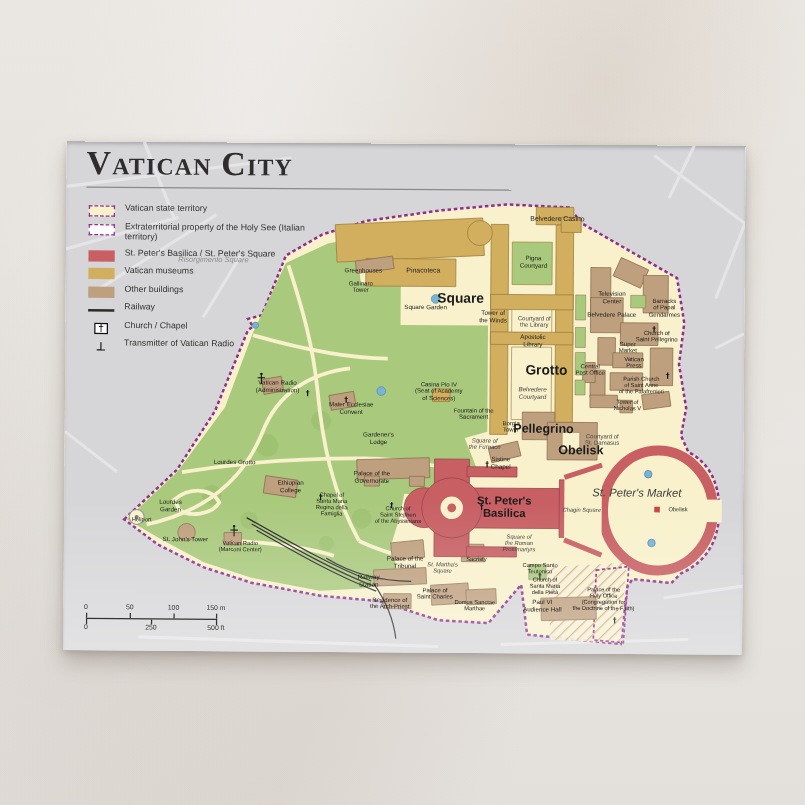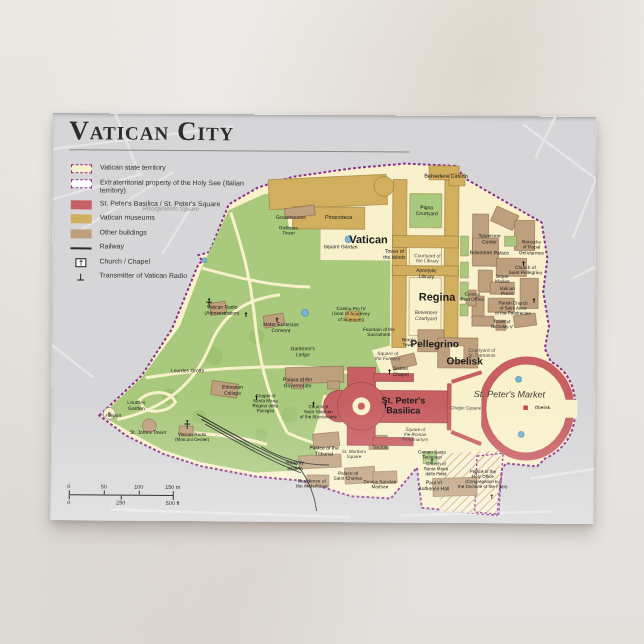--- a/index.html
+++ b/index.html
@@ -279,23 +279,23 @@
           </li>
 
           <li>
             <span class="legend-swatch swatch-transmitter"></span>
             <span class="legend-label">Transmitter of Vatican Radio</span>
           </li>
         </ul>
 
       <div class="labels">
 
-          <span class="map-label" style="left: 316px; top: 124px; font-size: 11px; font-weight: bold;">Vatican</span>
-
-          <span class="map-label" style="left: 385px; top: 181px; font-size: 11px; font-weight: bold;">Regina</span>
+          <span class="map-label" style="left: 316px; top: 124px; font-size: 11px; font-weight: bold;">Square</span>
+
+          <span class="map-label" style="left: 385px; top: 181px; font-size: 11px; font-weight: bold;">Grotto</span>
 
           <span class="map-label" style="left: 383px; top: 228px; font-size: 10px; font-weight: bold;">Pellegrino</span>
 
           <span class="map-label" style="left: 413px; top: 245px; font-size: 10px; font-weight: bold;">Obelisk</span>
 
           <span class="map-label" style="left: 352px; top: 290px; font-size: 9px; font-weight: bold;">St. Peter's
 Basilica</span>
 
           <span class="map-label" style="left: 458px; top: 278px; font-size: 9px; font-style: italic; color: rgb(60, 60, 60);">St. Peter's Market</span>
 

